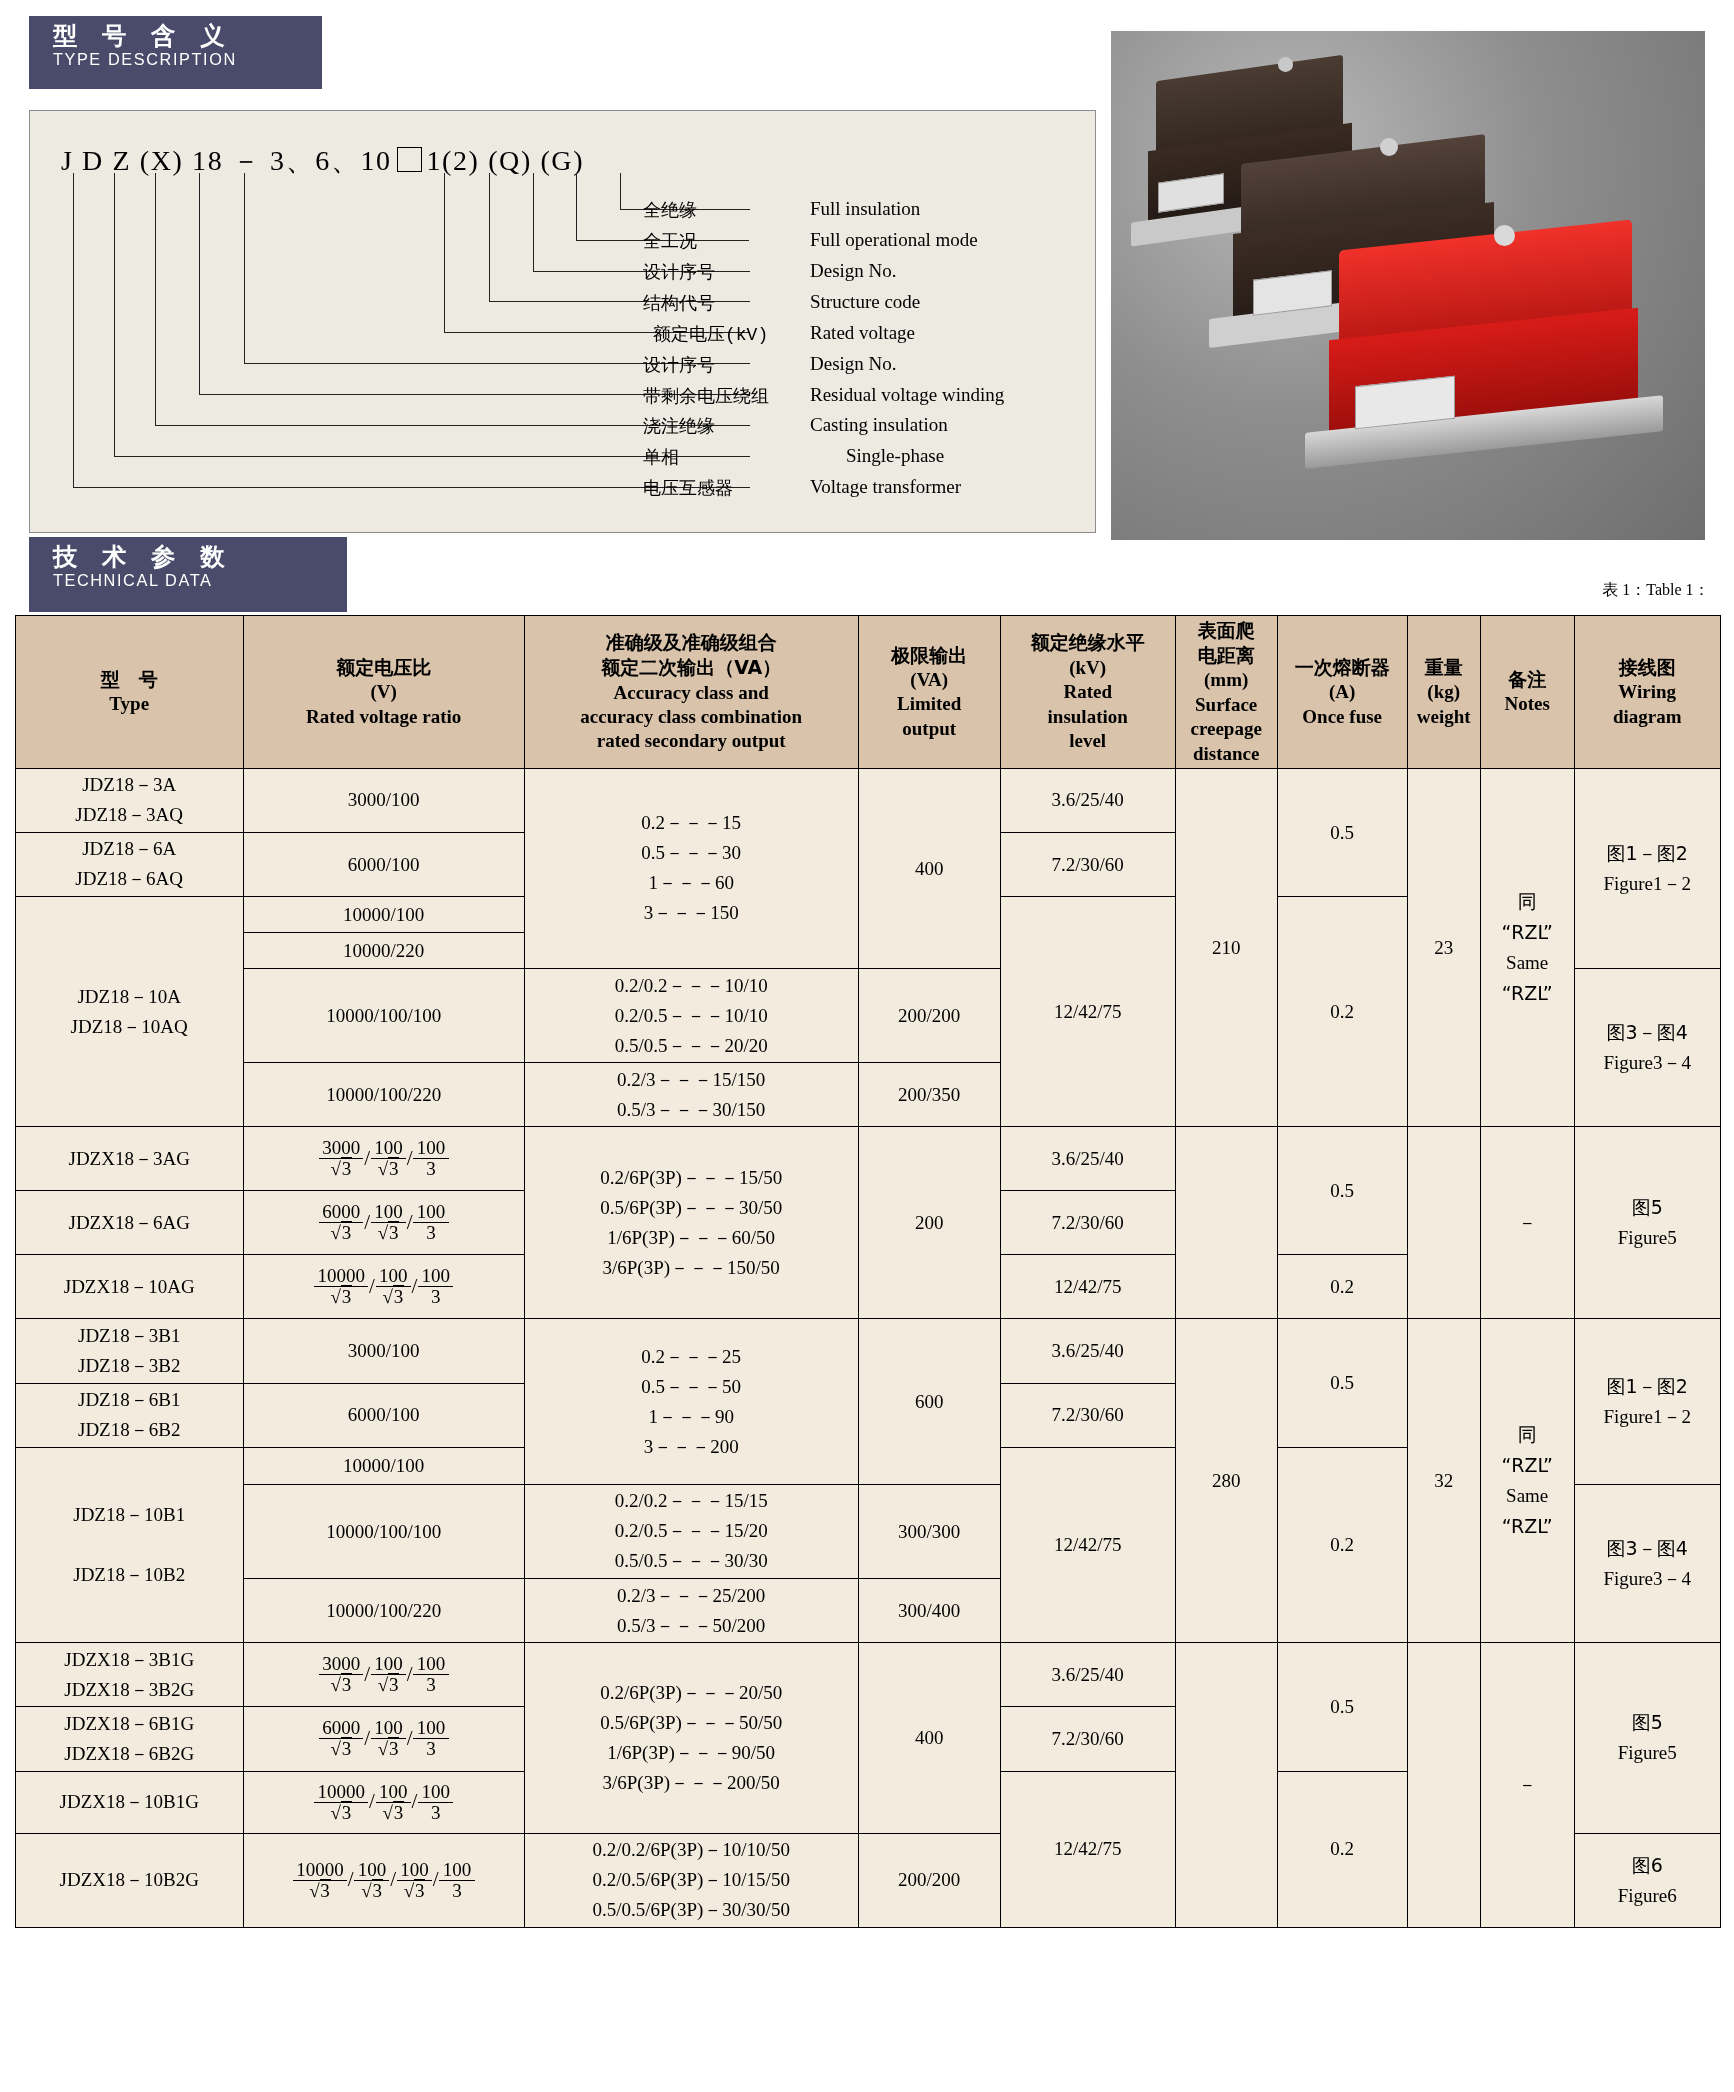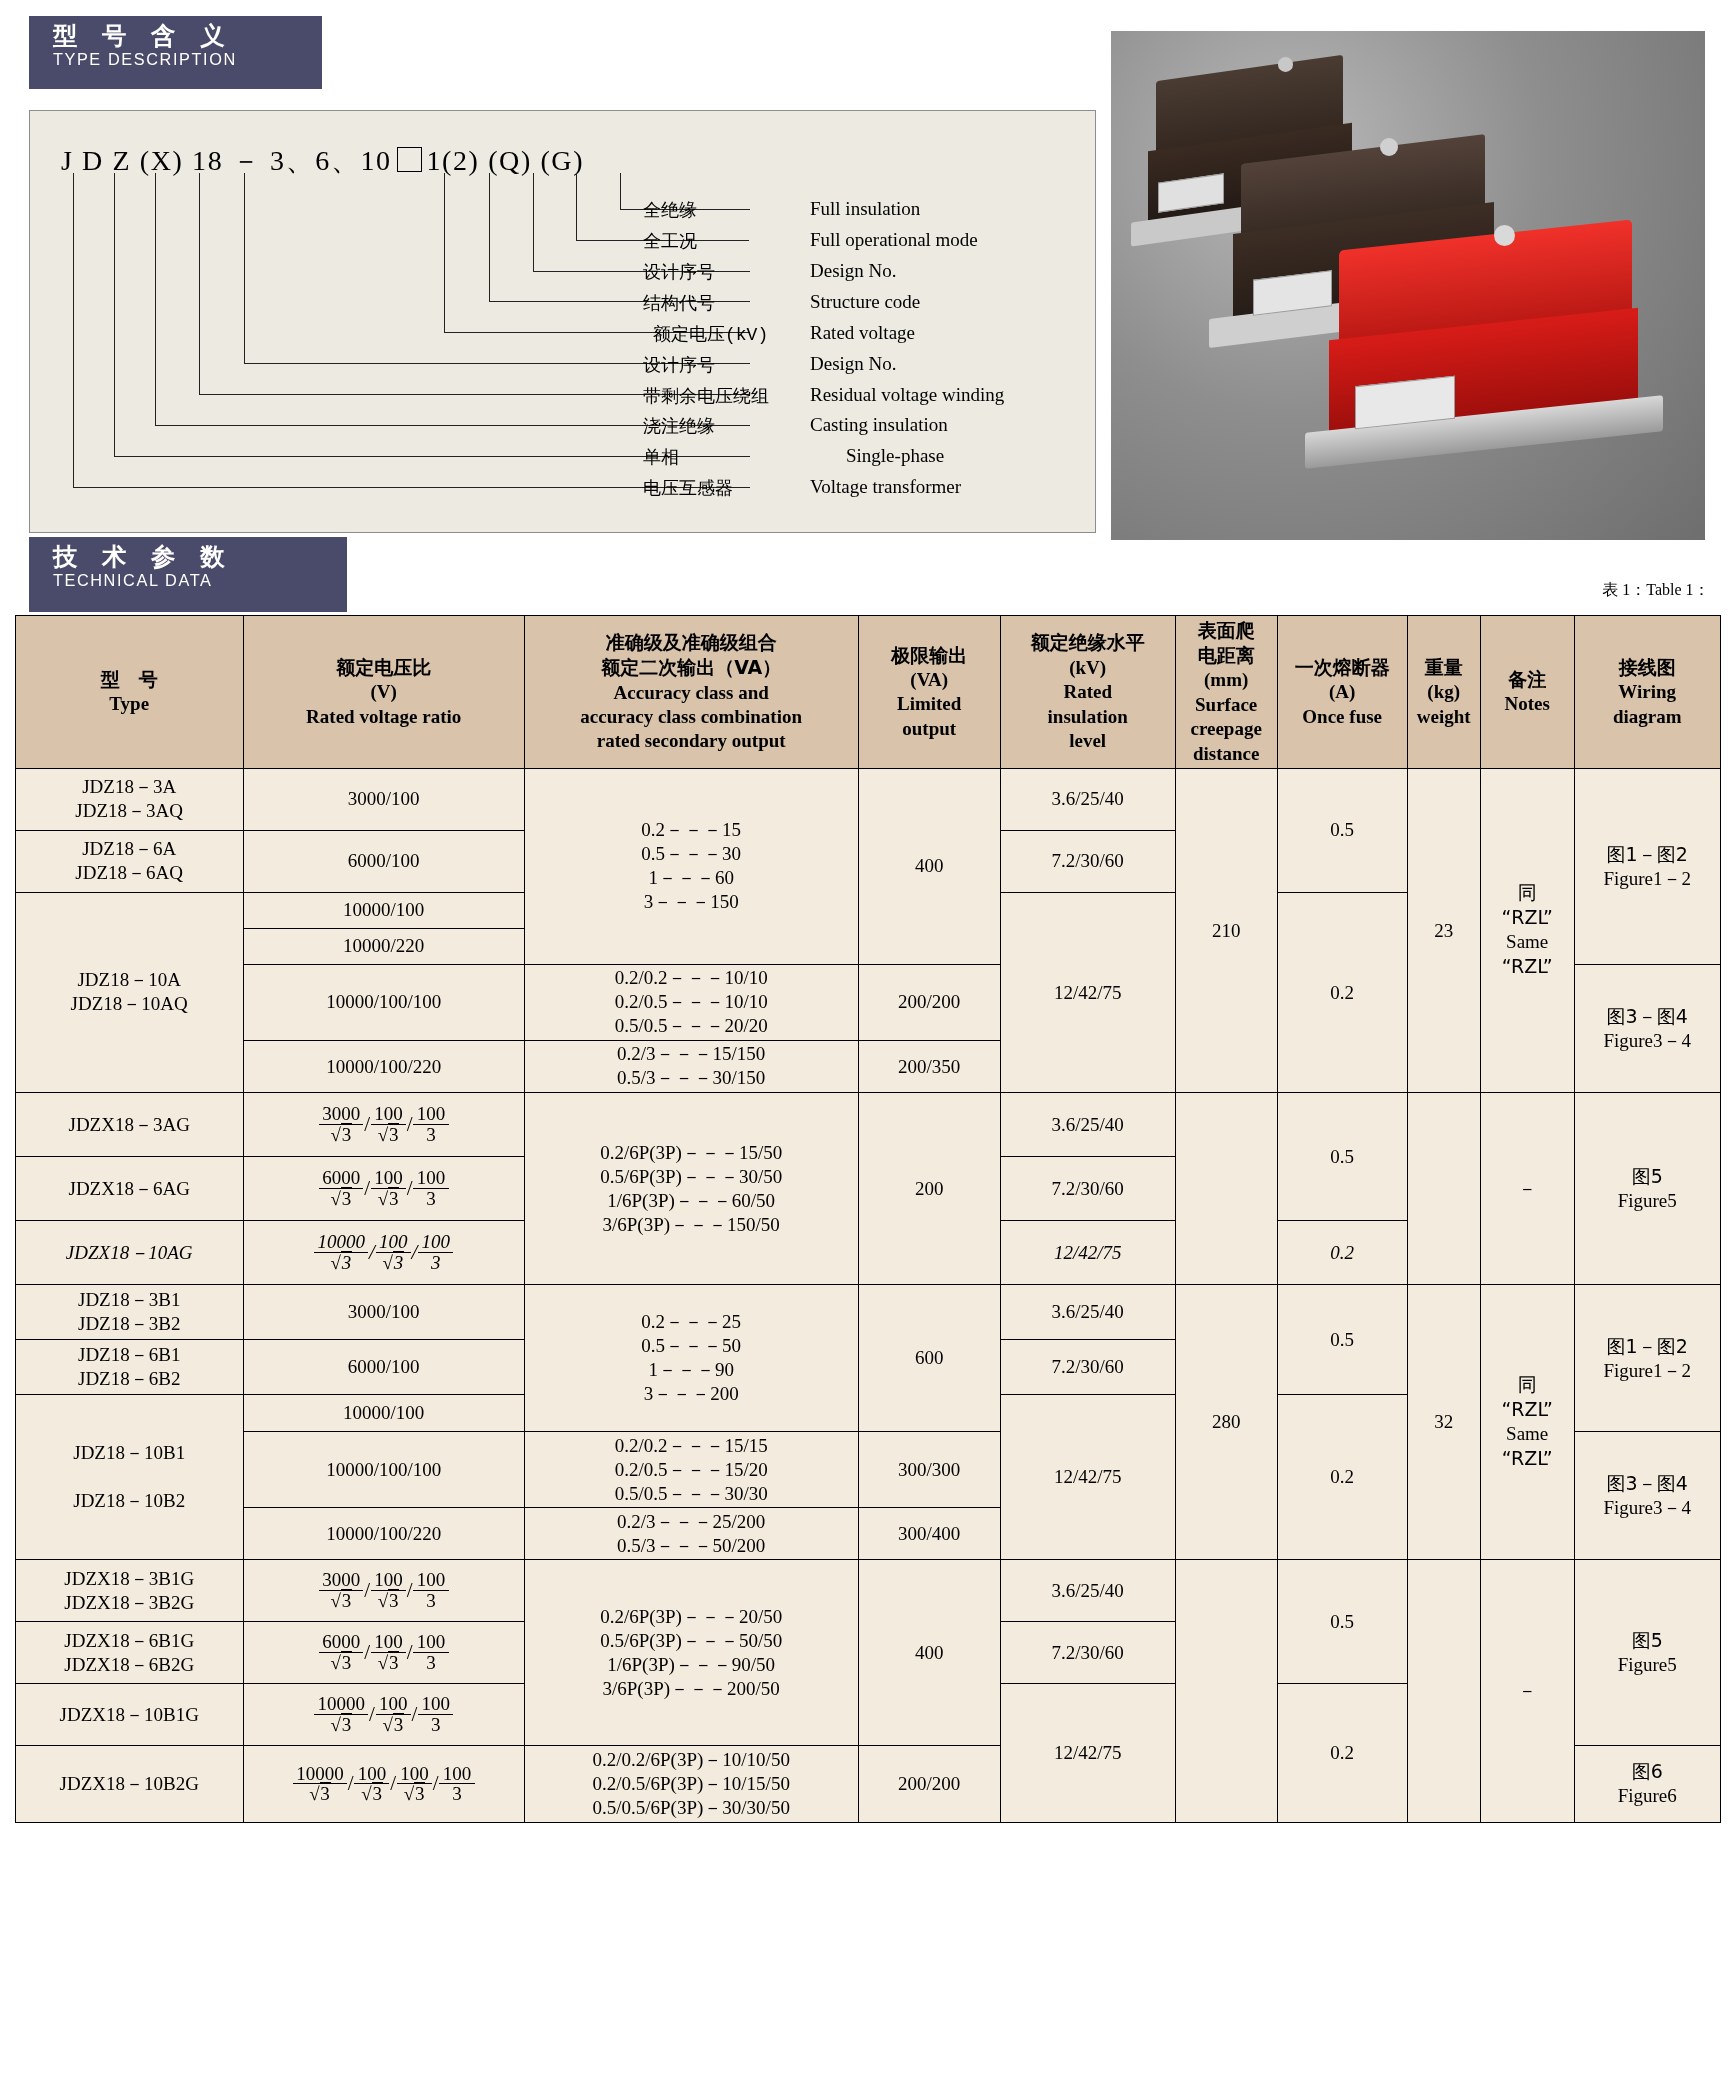--- a/index.html
+++ b/index.html
@@ -129,21 +129,21 @@
     vertical-align:middle;
     text-align:center;
     line-height:1.05;
     margin:0 0.8px;
   }
   .frac .num{ display:block; border-bottom:1.1px solid #000; padding:0 3.3px;}
   .frac .den{ display:block; padding:0 3.3px;}
   .sep{ display:inline-block; vertical-align:middle; font-size:21px; }
   .sqrt{ white-space:nowrap;}
   .sqrt .bar{ border-top:1.1px solid #000; padding:0 0.8px;}
-  .ml{ line-height:24px; }
+  .ml{ line-height:30px; }
 </style>
 </head>
 <body>
 
 <div class="sec-bar" style="left:28.5px; top:16.3px; width:293px; height:73px;">
   <div class="cn">型 号 含 义</div>
   <div class="en">TYPE DESCRIPTION</div>
 </div>
 
 <div id="type-box"></div>
@@ -341,21 +341,21 @@
       <td rowspan="3"><span>－</span></td>
       <td rowspan="3"><span class="ml"><span class="cn">图5</span><br>Figure5</span></td>
     </tr>
     <tr style="height:64px;">
       <td><span>JDZX18－6AG</span></td>
       <td>
         <span class="frac"><span class="num">6000</span><span class="den sqrt">√<span class="bar">3</span></span></span><span class="sep">/</span><span class="frac"><span class="num">100</span><span class="den sqrt">√<span class="bar">3</span></span></span><span class="sep">/</span><span class="frac"><span class="num">100</span><span class="den">3</span></span>
       </td>
       <td><span>7.2/30/60</span></td>
     </tr>
-    <tr style="height:64px;font-style:italic;">
+    <tr style="height:64px;">
       <td><span>JDZX18－10AG</span></td>
       <td>
         <span class="frac"><span class="num">10000</span><span class="den sqrt">√<span class="bar">3</span></span></span><span class="sep">/</span><span class="frac"><span class="num">100</span><span class="den sqrt">√<span class="bar">3</span></span></span><span class="sep">/</span><span class="frac"><span class="num">100</span><span class="den">3</span></span>
       </td>
       <td><span>12/42/75</span></td>
       <td><span>0.2</span></td>
     </tr>
 
     <tr style="height:55px;">
       <td><span class="ml">JDZ18－3B1<br>JDZ18－3B2</span></td>

